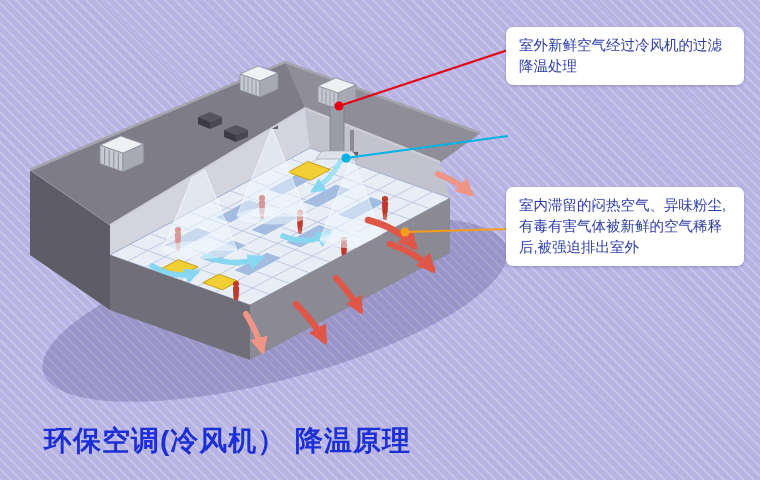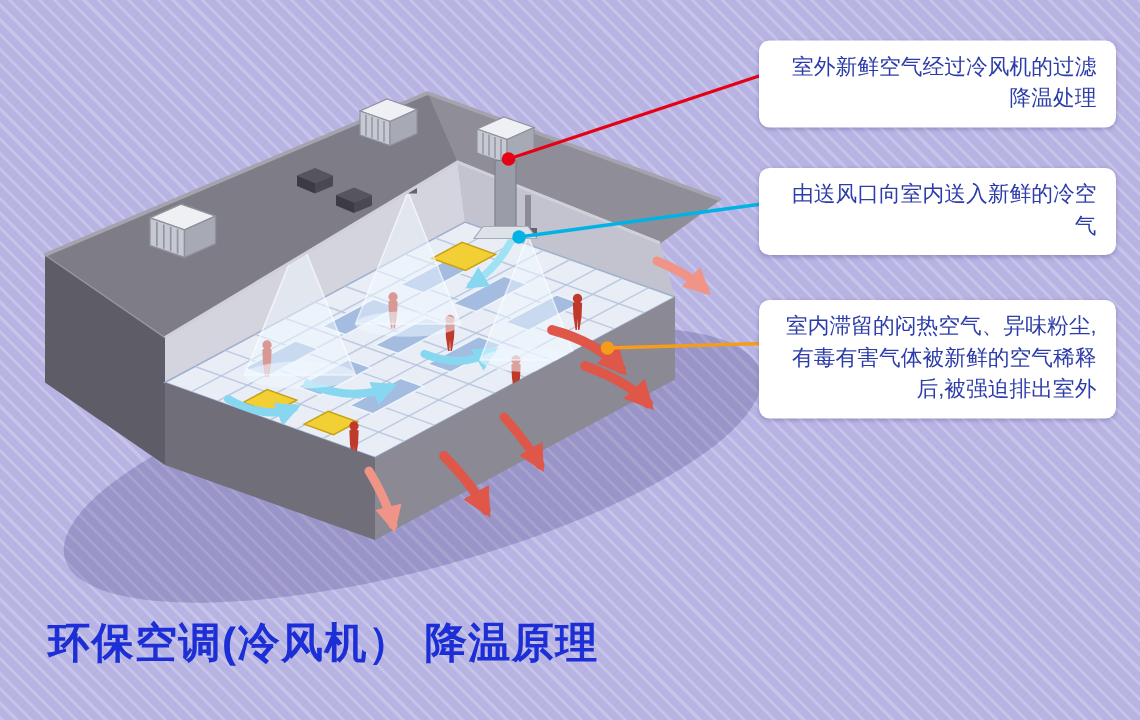--- a/index.html
+++ b/index.html
@@ -1,33 +1,32 @@
 <!DOCTYPE html>
 <html><head>
 <meta charset="utf-8">
 <style>
   html,body{margin:0;padding:0;}
   .stage{
     position:relative;width:760px;height:480px;overflow:hidden;
     font-family:"Liberation Sans",sans-serif;
     background-color:#b7b3e3;
     background-image:repeating-linear-gradient(45deg,rgba(255,255,255,.22) 0 2px,rgba(255,255,255,0) 2px 7px);
-    text-align:right;
   }
   .illustration{position:absolute;left:0;top:8px;}
   .connectors{position:absolute;left:0;top:0;pointer-events:none;}
   .callout{
     position:absolute;left:506px;width:238px;box-sizing:border-box;
     background:#ffffff;border-radius:7px;padding:8px 13px;
     color:#2c3ca8;font-size:14.5px;line-height:1.45;
     box-shadow:0 1px 3px rgba(70,60,130,.35);
   }
-  .c1{top:27px}.c2{top:112px}.c3{top:200px}.c4{top:295px}
+  .c1{top:27px}.c2{top:112px}.c3{top:187px}.c4{top:295px}
   .title{
-    position:absolute;left:28px;top:406px;margin:4px;
+    position:absolute;left:28px;top:406px;margin:16px;
     font-size:28px;font-weight:bold;color:#1c2ed6;letter-spacing:1px;
     white-space:nowrap;
   }
   .nss{vector-effect:non-scaling-stroke;}
 </style>
 </head>
 <body>
 
 <div class="stage">
 
@@ -162,22 +161,19 @@
     <circle cx="339" cy="106" r="4.5" fill="#e60013"></circle>
     <line x1="508" y1="136" x2="346" y2="158" stroke-width="2.2" stroke="#00b3e4"></line>
     <circle cx="346" cy="158" r="4.5" fill="#00b3e4"></circle>
     <line x1="508" y1="229" x2="405" y2="232" stroke-width="2.2" stroke="#f59d1a"></line>
     <circle cx="405" cy="232" r="4.5" fill="#f59d1a"></circle>
   </svg>
 
   <div class="callout c1">
     <span>室外新鲜空气经过冷风机的过滤降温处理</span>
   </div>
-  <div class="callout c2">
-    <span>由送风口向室内送入新鲜的冷空气</span>
-  </div>
   <div class="callout c3">
     <span>室内滞留的闷热空气、异味粉尘,有毒有害气体被新鲜的空气稀释后,被强迫排出室外</span>
   </div>
 
   <div class="title">环保空调(冷风机） 降温原理</div>
 
 </div>
 
 </body></html>

